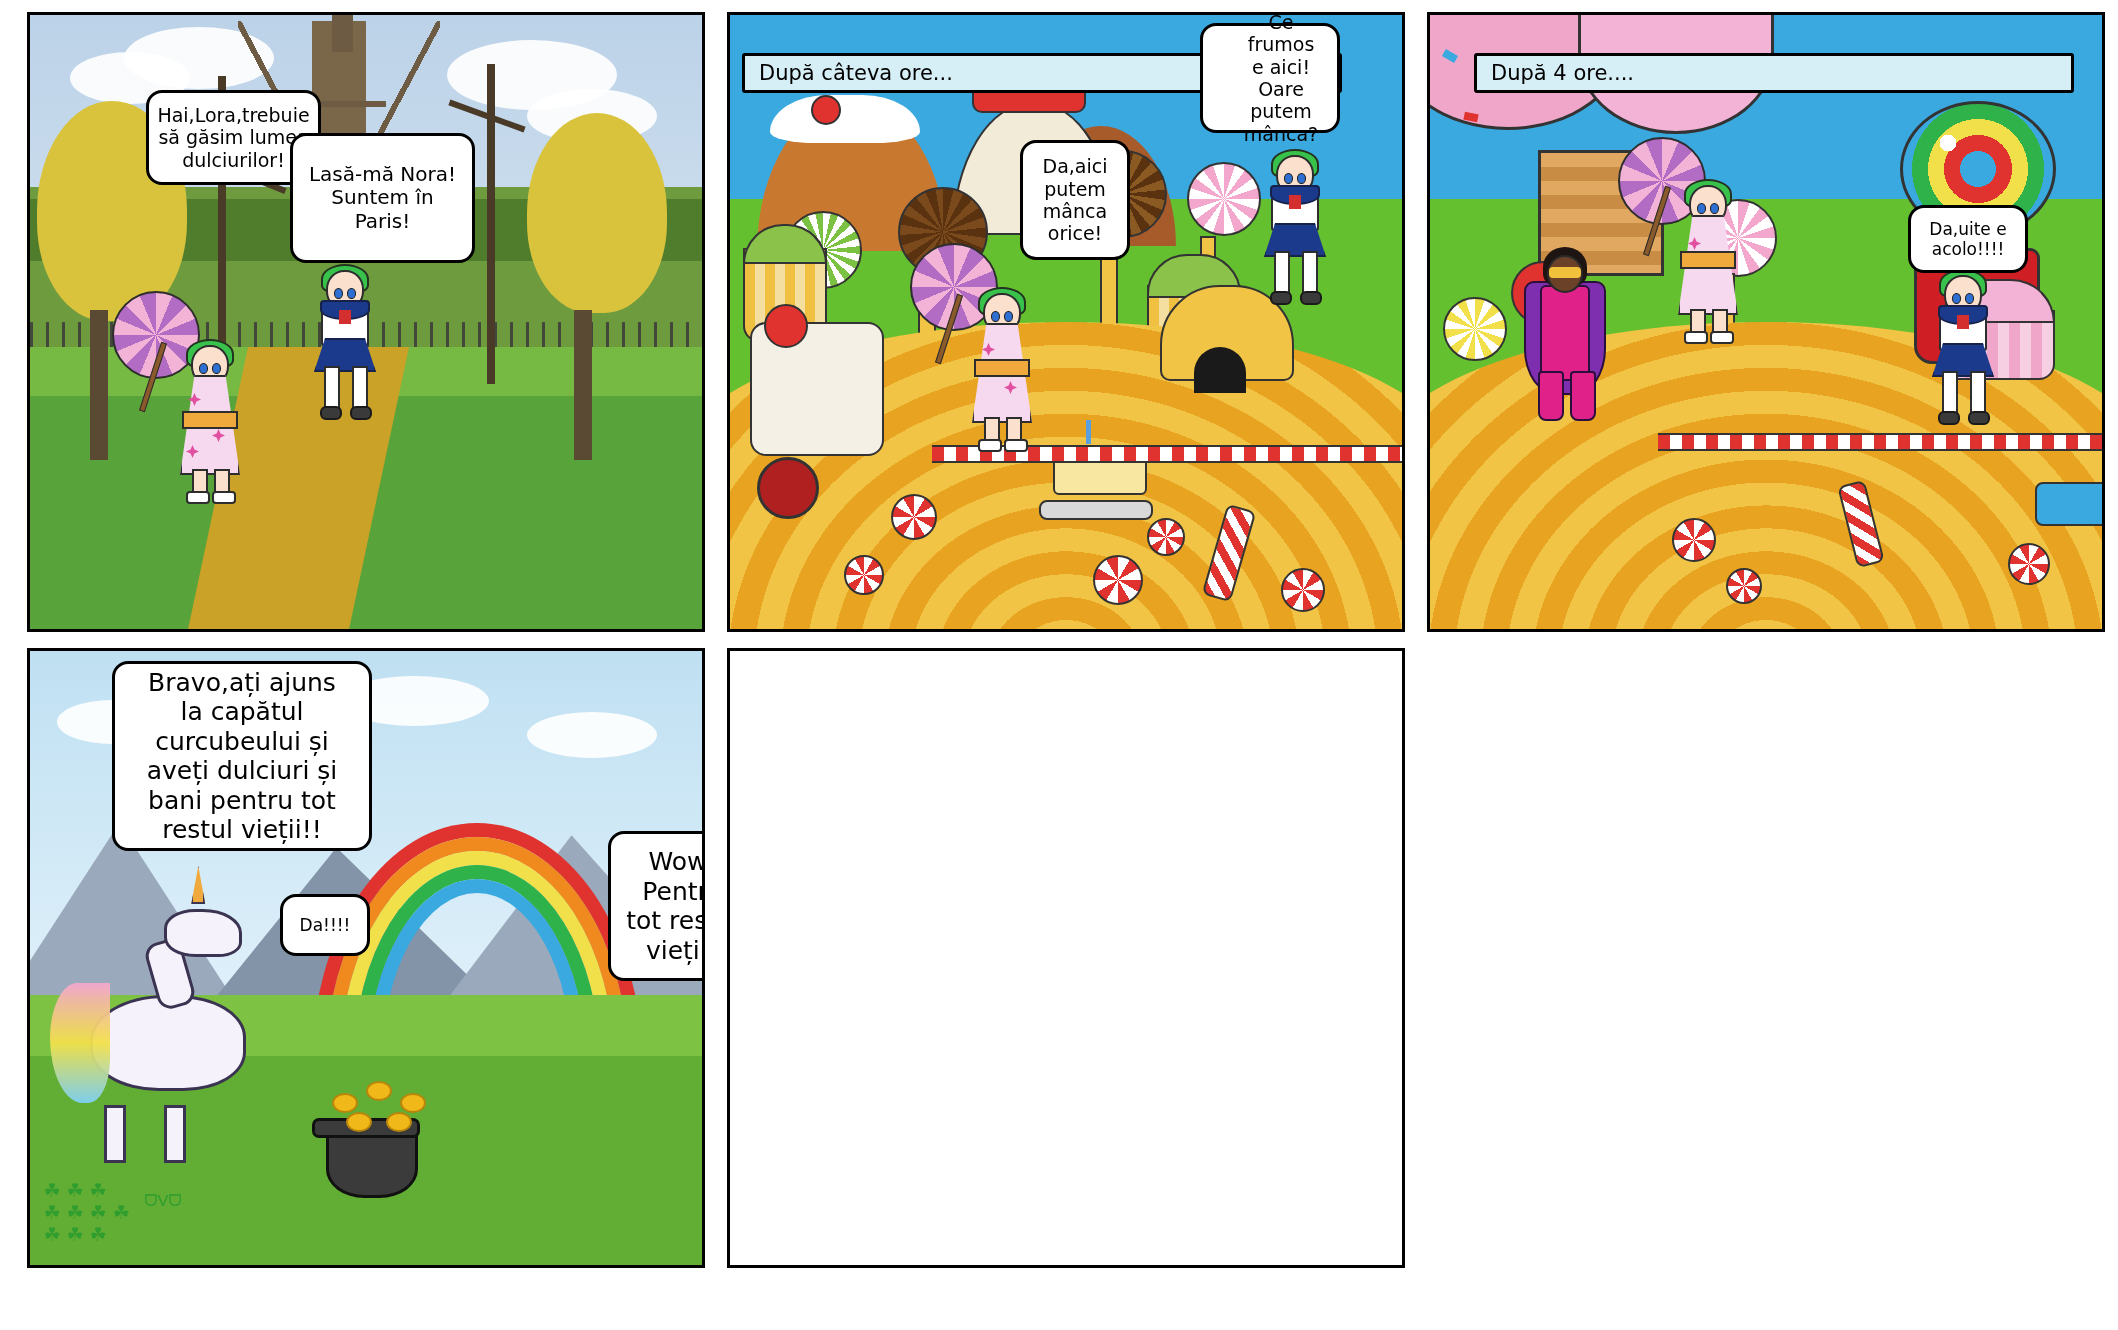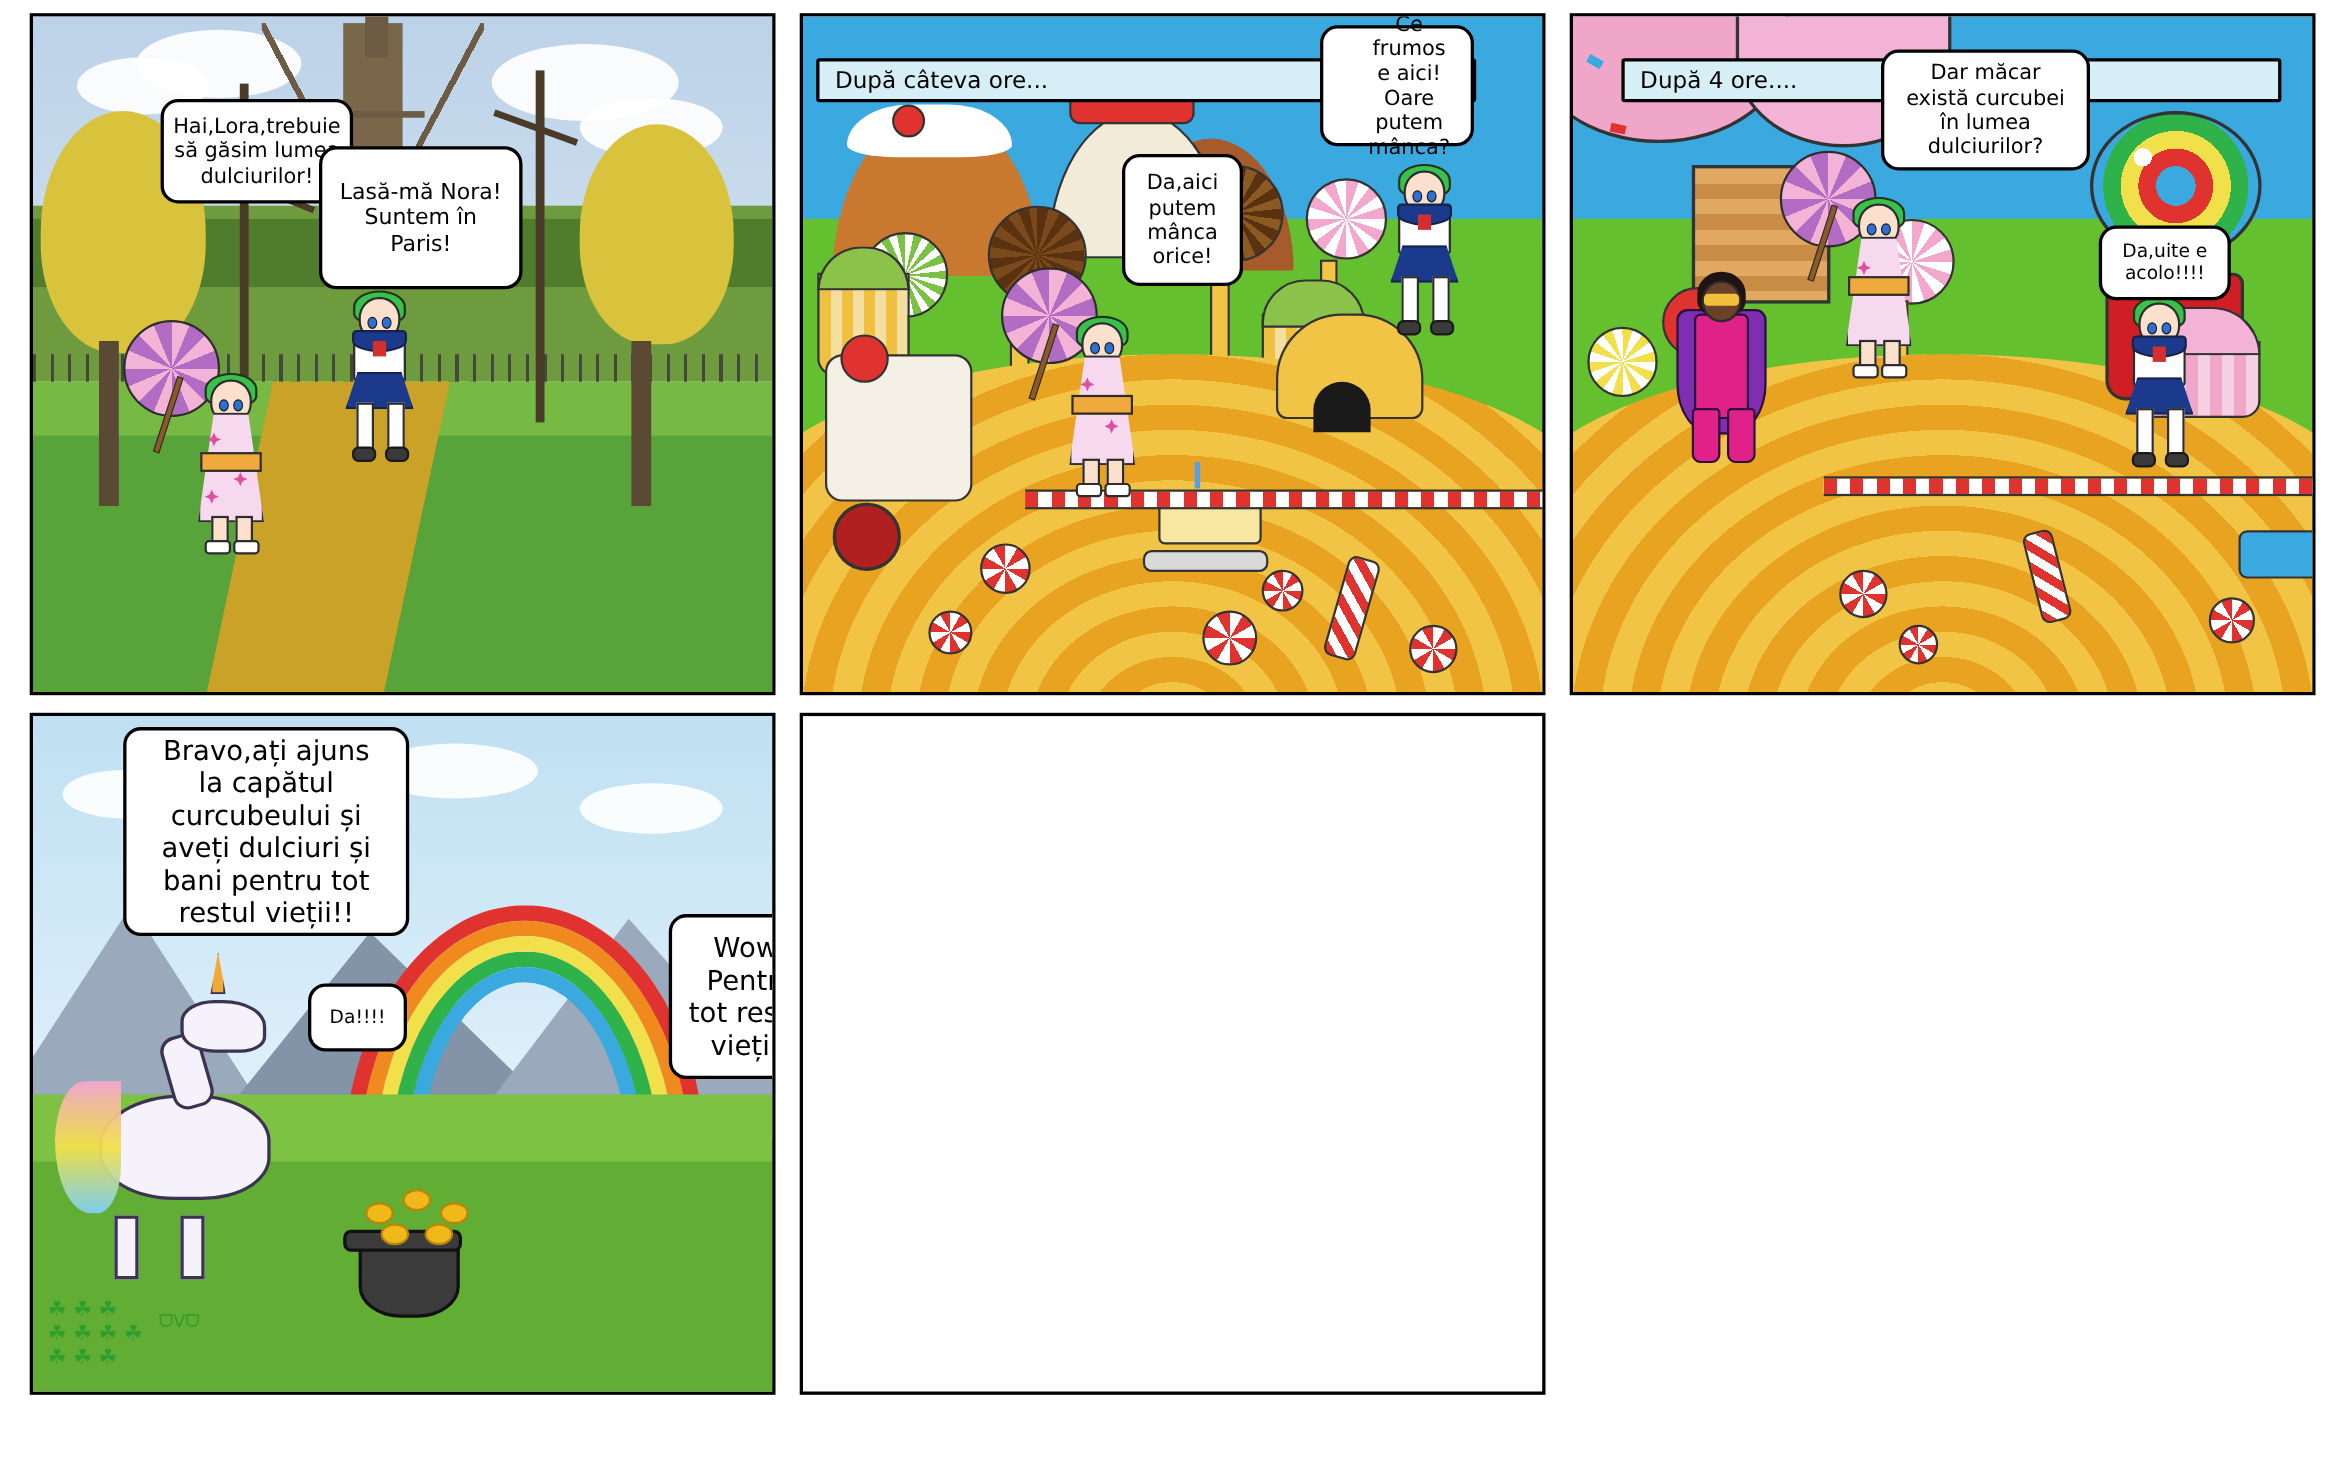--- a/index.html
+++ b/index.html
@@ -424,26 +424,20 @@
       <div class="skirt"></div>
       <div class="leg" style="left:14px;"></div>
       <div class="leg" style="left:42px;"></div>
       <div class="shoe" style="left:10px;"></div>
       <div class="shoe" style="left:40px;"></div>
     </div>
 
     <div class="caption" style="left:12px;top:38px;width:600px;height:40px;margin-left:32px;">
       <span>După 4 ore....</span>
     </div>
-    <div class="balloon" style="left:280px;top:30px;width:190px;height:110px;font-size:19px;">
-      <span>Dar măcar
-există curcubei
-în lumea
-dulciurilor?</span>
-    </div>
     <div class="balloon" style="left:478px;top:190px;width:120px;height:68px;font-size:17px;">
       <span>Da,uite e
 acolo!!!!</span>
     </div>
   </div>
 
   <div class="panel" id="panel-4">
     <div class="layer p4-sky"></div>
     <div class="layer p1-cloud" style="left:4%;top:8%;width:110px;height:44px;"></div>
     <div class="layer p1-cloud" style="left:46%;top:4%;width:150px;height:50px;"></div>

